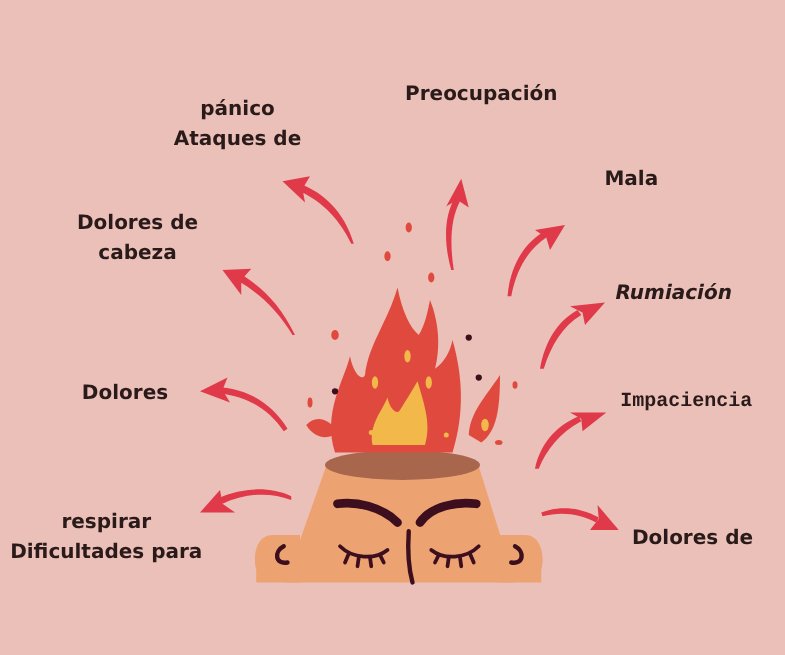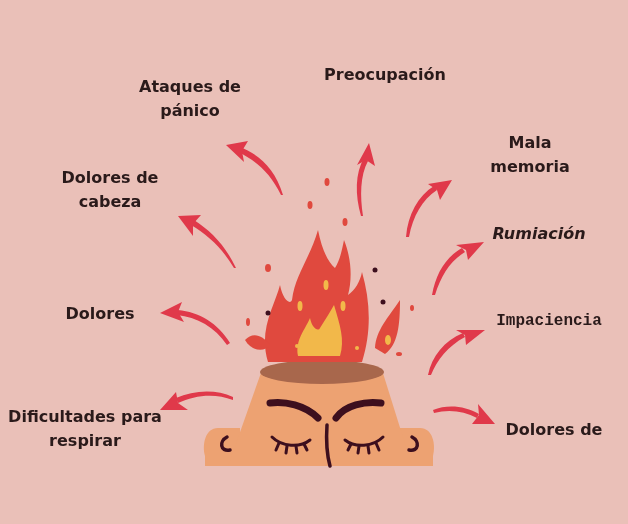--- a/index.html
+++ b/index.html
@@ -113,50 +113,49 @@
     <ellipse cx="248" cy="322" rx="2" ry="4" fill="#e0493e"></ellipse>
     <ellipse cx="412" cy="308" rx="2" ry="3" fill="#e0493e"></ellipse>
     <ellipse cx="399" cy="354" rx="3" ry="2" fill="#e0493e"></ellipse>
     <circle cx="375" cy="270" r="2.5" fill="#3d0f1e"></circle>
     <circle cx="268" cy="313" r="2.5" fill="#3d0f1e"></circle>
     <circle cx="383" cy="302" r="2.5" fill="#3d0f1e"></circle>
   </g>
 </svg>
 
 <div class="lbl" style="left:120px; top:75px; width:140px;">
+  <span>pánico</span>
   <span>Ataques de</span>
-  <span>pánico</span>
 </div>
 
 <div class="lbl" style="left:310px; top:63px; width:150px;">
   <span>Preocupación</span>
 </div>
 
-<div class="lbl" style="left:480px; top:131px; width:100px;">
+<div class="lbl" style="left:455px; top:131px; width:100px;">
   <span>Mala</span>
-  <span>memoria</span>
 </div>
 
 <div class="lbl" style="left:50px; top:166px; width:120px;">
   <span>Dolores de</span>
   <span>cabeza</span>
 </div>
 
 <div class="lbl" style="left:480px; top:222px; width:118px;font-style:italic;">
   <span>Rumiación</span>
 </div>
 
 <div class="lbl" style="left:45px; top:302px; width:110px;">
   <span>Dolores</span>
 </div>
 
 <div class="lbl" style="left:484px; top:309px; width:130px;font-family:Liberation Mono, monospace;">
   <span>Impaciencia</span>
 </div>
 
 <div class="lbl" style="left:0px; top:405px; width:170px;">
+  <span>respirar</span>
   <span>Dificultades para</span>
-  <span>respirar</span>
 </div>
 
 <div class="lbl" style="left:496px; top:418px; width:116px;">
   <span>Dolores de</span>
 </div>
 
 </body></html>

